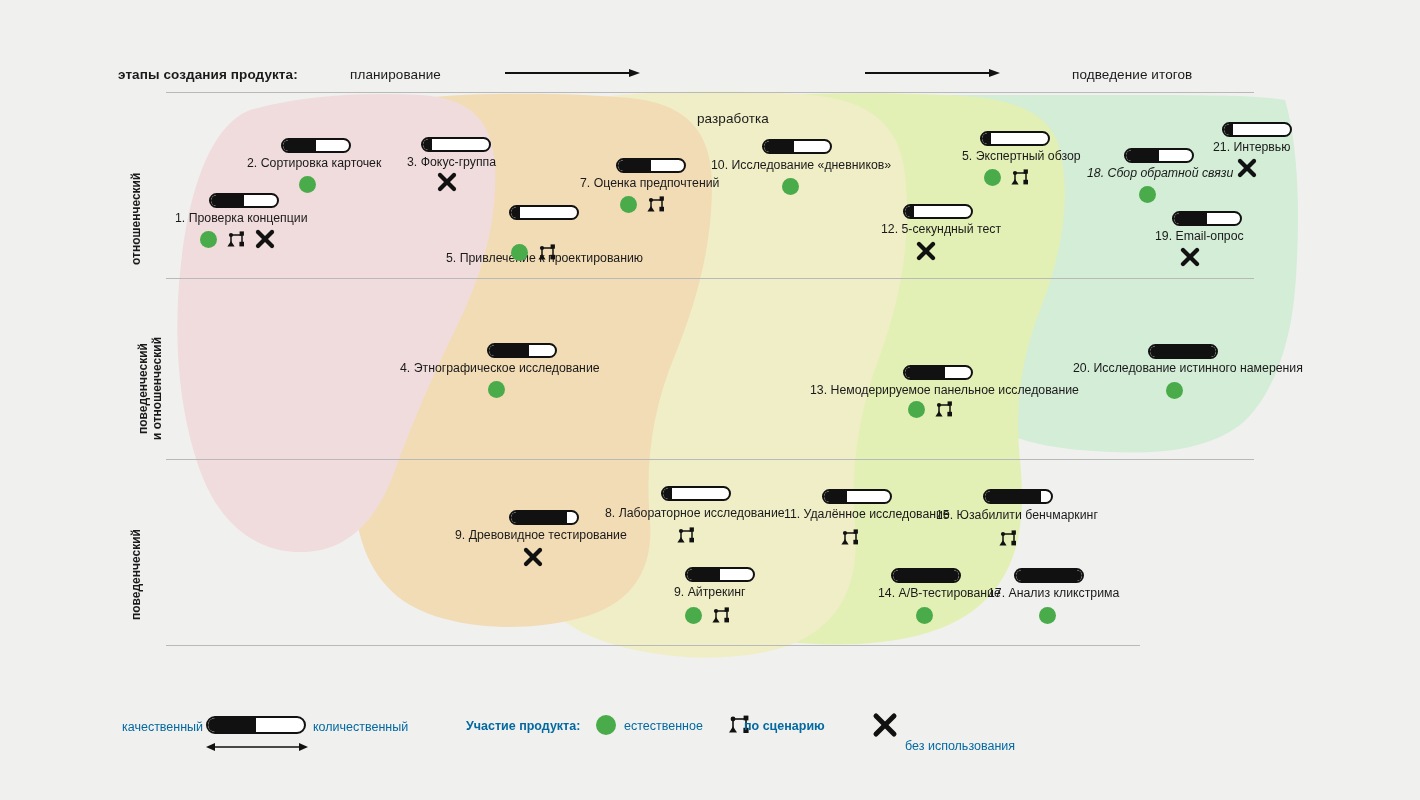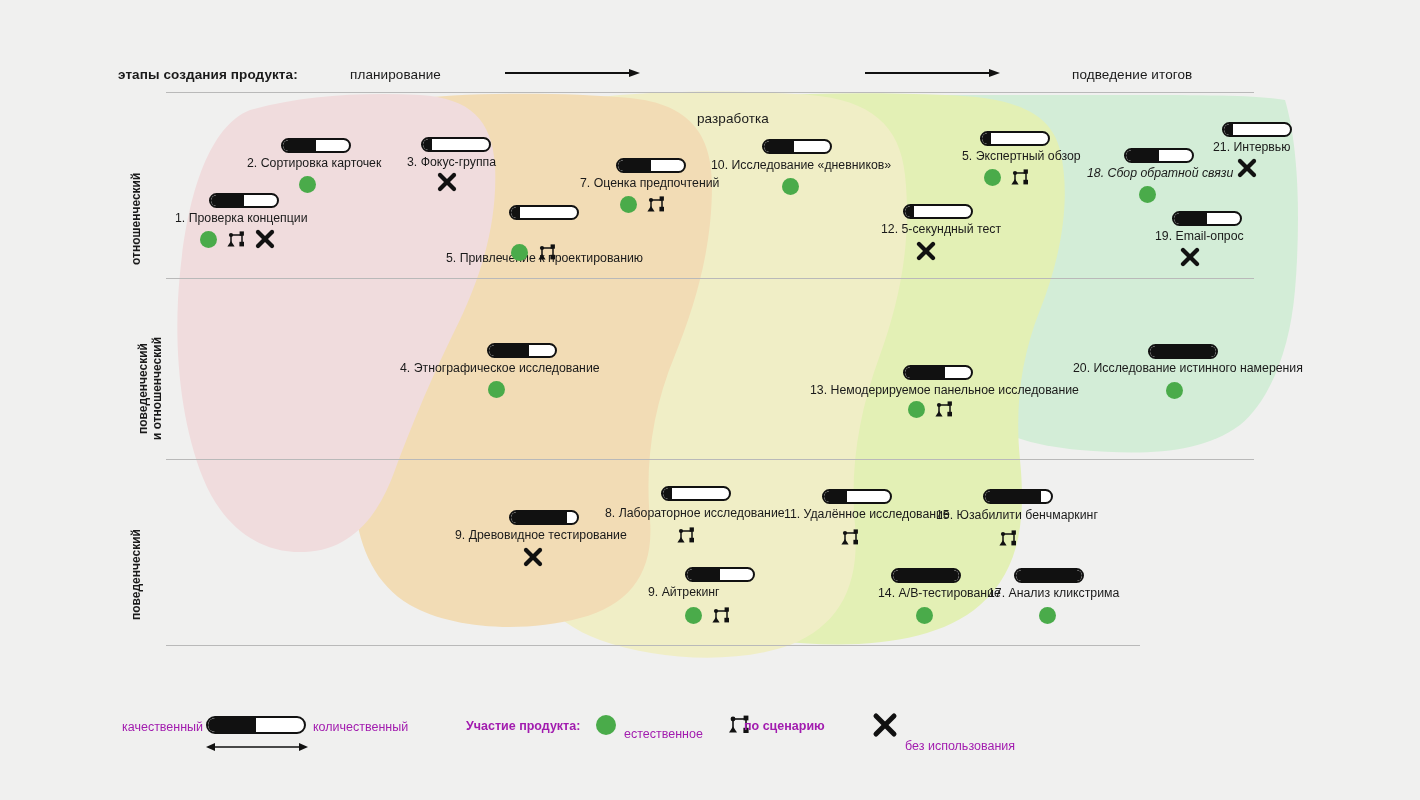--- a/index.html
+++ b/index.html
@@ -132,21 +132,21 @@
     position: absolute;
     z-index: 8;
     left: 0; top: 700px;
     width: 1420px;
     height: 80px;
   }
   .lg-text {
     position: absolute;
     font-size: 12.5px;
     white-space: nowrap;
-    color: #a21caf;
+    color: #0369a1;
   }
   .lg-text.bold { font-weight: bold; }
   .lg-pill {
     position: absolute;
     width: 100px; height: 18px;
     border-radius: 10px;
     border: 2px solid #111;
     background: #fff;
     overflow: hidden;
     box-sizing: border-box;
@@ -355,21 +355,21 @@
             <rect x="12.6" y="1.4" width="4.3" height="4.3" fill="#111"></rect>
             <polygon points="4,11 7.6,16.4 0.4,16.4" fill="#111"></polygon>
             <rect x="12.4" y="11.8" width="4.6" height="4.6" fill="#111"></rect>
           </svg>
         </div>
       </div>
       <div class="method" style="left: 0px; top: 0px;">
         <div class="pill" style="left: 685px; top: 567px;">
           <i style="width: 50%;"></i>
         </div>
-        <div class="method-label" style="left: 648px; top: 585px;">9. Айтрекинг</div>
+        <div class="method-label" style="left: 674px; top: 585px;">9. Айтрекинг</div>
         <div class="icons" style="left: 685px; top: 604px;">
           <div class="dot"></div>
           <svg class="scen" viewBox="0 0 18 18">
             <line x1="4" y1="5" x2="15" y2="5" stroke="#111" stroke-width="1.5"></line>
             <line x1="4" y1="5" x2="4" y2="15" stroke="#111" stroke-width="1.5"></line>
             <line x1="15" y1="5" x2="15" y2="15" stroke="#111" stroke-width="1.5"></line>
             <circle cx="4" cy="5" r="2.1" fill="#111"></circle>
             <rect x="12.6" y="1.4" width="4.3" height="4.3" fill="#111"></rect>
             <polygon points="4,11 7.6,16.4 0.4,16.4" fill="#111"></polygon>
             <rect x="12.4" y="11.8" width="4.6" height="4.6" fill="#111"></rect>
@@ -537,21 +537,21 @@
     <div class="lg-text" style="left:313px;top:20px;">количественный</div>
     <svg class="lg-arrow" style="left:206px;top:41px;width:102px;height:12px;" viewBox="0 0 102 12">
       <line x1="6" y1="6" x2="96" y2="6" stroke="#111" stroke-width="1.5"></line>
       <polygon points="0,6 9,2 9,10" fill="#111"></polygon>
       <polygon points="102,6 93,2 93,10" fill="#111"></polygon>
     </svg>
 
     <div class="lg-text bold" style="left:466px;top:19px;">Участие продукта:</div>
 
     <div class="lg-dot" style="left:596px;top:15px;"></div>
-    <div class="lg-text" style="left:624px;top:19px;margin-top:8px;">естественное</div>
+    <div class="lg-text" style="left:624px;top:19px;">естественное</div>
 
     <svg class="lg-scen" style="left:729px;top:14px;" viewBox="0 0 22 22">
       <line x1="4" y1="5" x2="17" y2="5" stroke="#111" stroke-width="1.6"></line>
       <line x1="4" y1="5" x2="4" y2="17" stroke="#111" stroke-width="1.6"></line>
       <line x1="17" y1="5" x2="17" y2="17" stroke="#111" stroke-width="1.6"></line>
       <circle cx="4" cy="5" r="2.4" fill="#111"></circle>
       <rect x="14.6" y="1.6" width="4.8" height="4.8" fill="#111"></rect>
       <polygon points="4,12.6 8,18.4 0,18.4" fill="#111"></polygon>
       <rect x="14.4" y="13.8" width="5.2" height="5.2" fill="#111"></rect>
     </svg>

